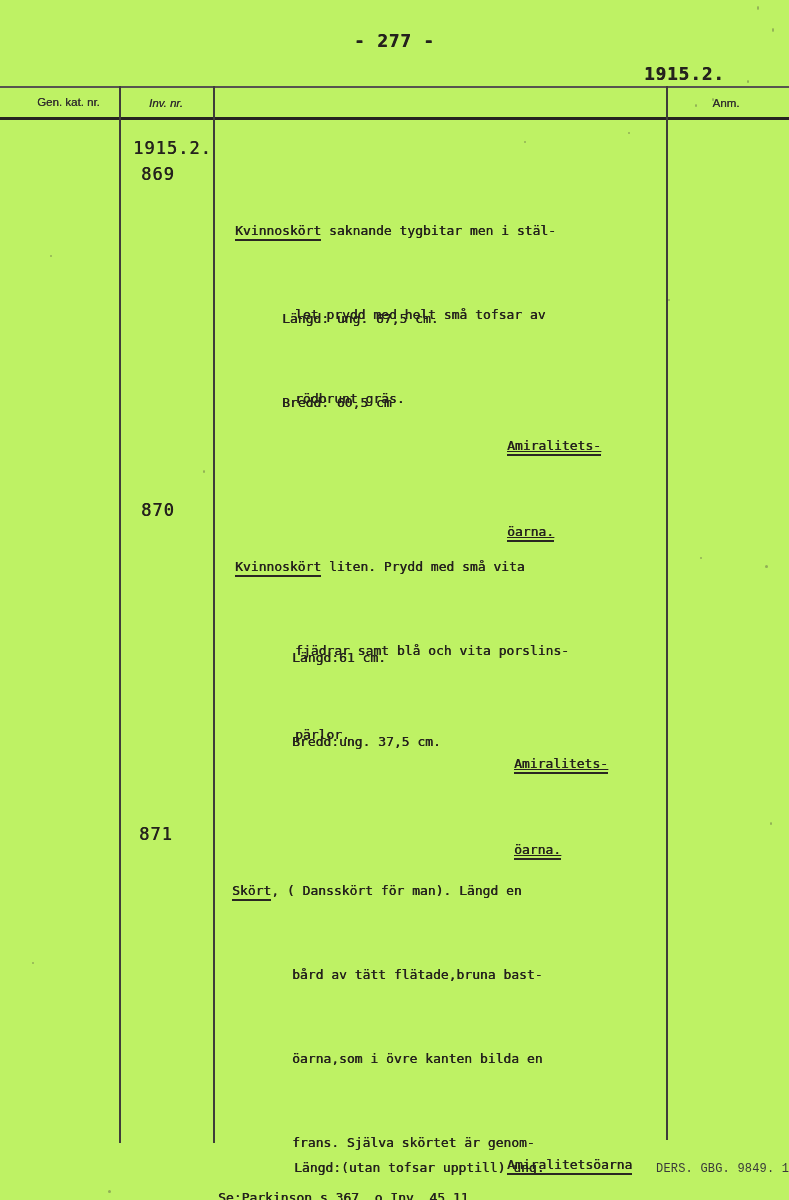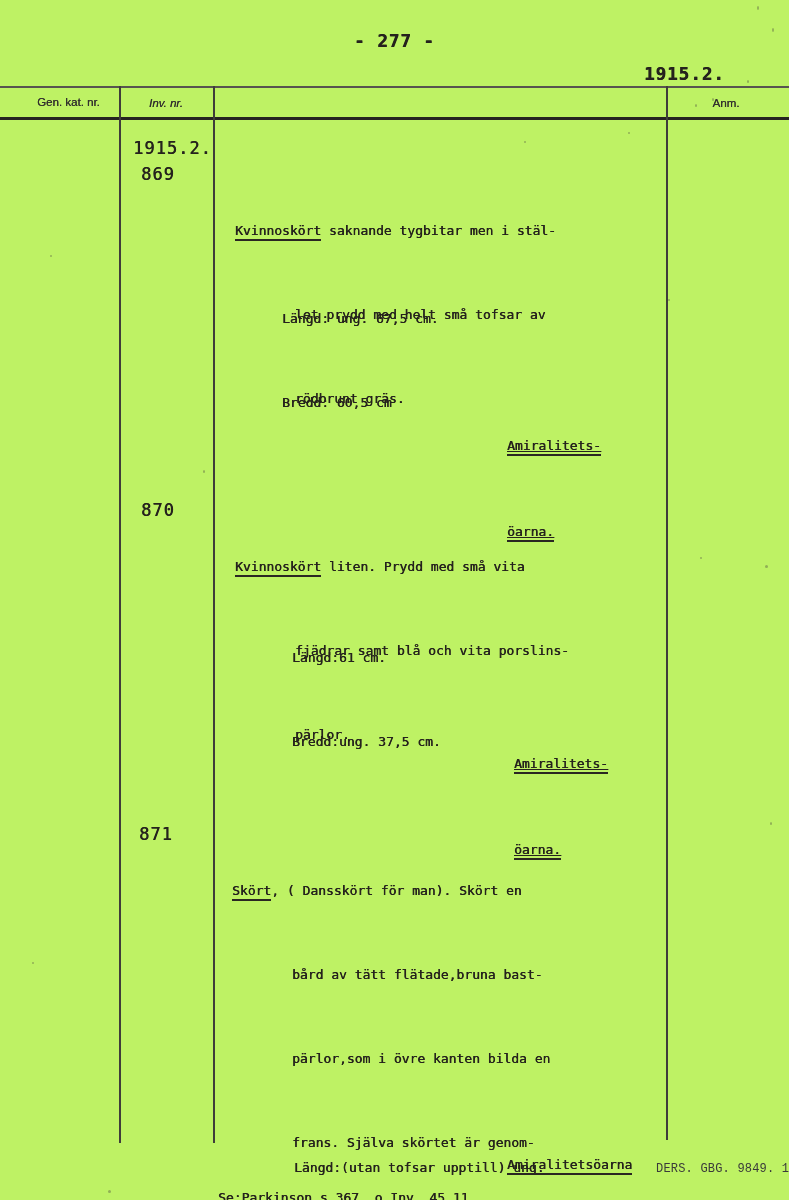--- a/index.html
+++ b/index.html
@@ -121,23 +121,23 @@
     <div class="abs mono lh30" style="left:514px;top:694px;">
       <div class="line"><span class="u">Amiralitets-</span></div>
       <div class="line"><span class="u">öarna.</span></div>
     </div>
   </div>
 
   <div>
     <div class="abs mono invnum" style="left:139px;top:820px;">871</div>
 
     <div class="abs mono" style="left:292px;top:821px;">
-      <div class="line first"><span class="u">Skört</span><span>, ( Dansskört för man). Skört en</span></div>
+      <div class="line first"><span class="u">Skört</span><span>, ( Dansskört för man). Längd en</span></div>
       <div class="line">bård av tätt flätade,bruna bast-</div>
-      <div class="line">pärlor,som i övre kanten bilda en</div>
+      <div class="line">öarna,som i övre kanten bilda en</div>
       <div class="line">frans. Själva skörtet är genom-</div>
       
       
       
       
       
       
     </div>
 
     <div class="abs mono" style="left:294px;top:1098px;">

